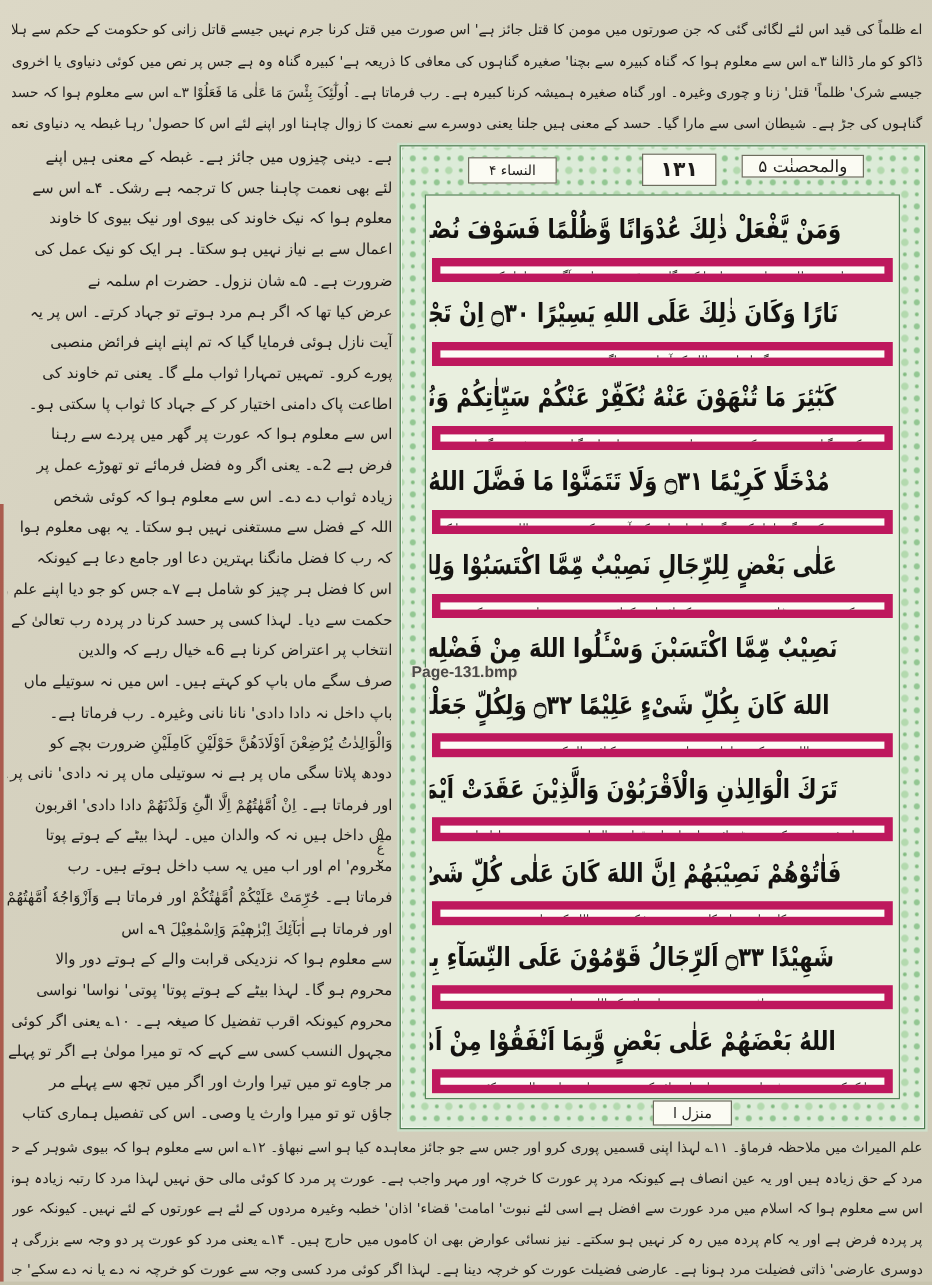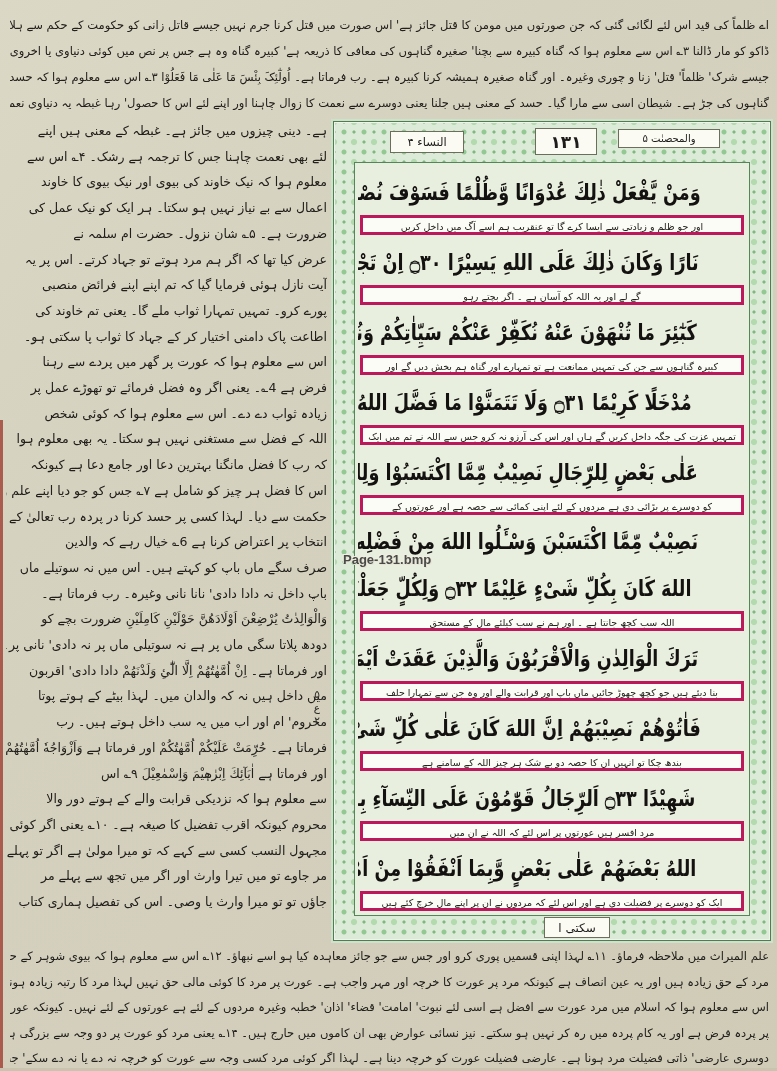--- a/index.html
+++ b/index.html
@@ -52,33 +52,33 @@
     position:absolute; top:40px; left:20px; right:20px; bottom:24px;
     border:1px solid #56855a; background:#e9efdf;
     padding:4px 3px 2px 3px; display:flex; flex-direction:column;
     justify-content:space-between; overflow:hidden;
   }
 
   
   .hdr-box { position:absolute; background:#fbfbf3; border:1px solid #6d6d5e;
     display:flex; align-items:center; justify-content:center;
     color:#1e1c1a; z-index:3; }
-  .hdr-section { top:7px; right:50px; width:102px; height:19px; font-size:10px; }
+  .hdr-section { top:7px; right:50px; width:102px; height:19px; font-size:14px; }
   .hdr-pageno  { top:6px; right:173px; width:62px; height:27px; font-size:17px; font-weight:bold; }
   .hdr-surah   { top:9px; left:56px; width:74px; height:22px; font-size:11.5px; }
 
   
   .ayah-row { flex:1 1 auto; display:flex; flex-direction:column;
     justify-content:flex-end; min-height:0; }
   .arabic-line { text-align:center; overflow:hidden; white-space:nowrap;
     font-weight:bold; font-size:22px; line-height:42px; color:#141210; }
   .arabic-scale { display:inline-block; transform:scaleX(0.8);
     transform-origin:center; white-space:nowrap; }
   .urdu-box { margin:1px 2px 2px 2px; height:20px; line-height:18px;
-    background:#fcfcf6; border:3px solid #be185d;
+    background:#fcfcf6; border:7px solid #be185d;
     font-size:9.5px; text-align:center; white-space:nowrap; overflow:hidden;
     color:#23201c; }
 
   
   .manzil-box { position:absolute; bottom:2px; right:160px; width:66px; height:21px;
     background:#fbfbf3; border:1px solid #6d6d5e; z-index:3;
     display:flex; align-items:center; justify-content:center; font-size:12px; }
 
   
   .margin-mark { position:absolute; top:688px; left:304px; width:26px;
@@ -110,37 +110,38 @@
       <div class="commentary-line">ہے۔ دینی چیزوں میں جائز ہے۔ غبطہ کے معنی ہیں اپنے</div>
       <div class="commentary-line">لئے بھی نعمت چاہنا جس کا ترجمہ ہے رشک۔ ۴؎ اس سے</div>
       <div class="commentary-line">معلوم ہوا کہ نیک خاوند کی بیوی اور نیک بیوی کا خاوند</div>
       <div class="commentary-line">اعمال سے بے نیاز نہیں ہو سکتا۔ ہر ایک کو نیک عمل کی</div>
       <div class="commentary-line">ضرورت ہے۔ ۵؎ شان نزول۔ حضرت ام سلمہ نے</div>
       <div class="commentary-line">عرض کیا تھا کہ اگر ہم مرد ہوتے تو جہاد کرتے۔ اس پر یہ</div>
       <div class="commentary-line">آیت نازل ہوئی فرمایا گیا کہ تم اپنے اپنے فرائض منصبی</div>
       <div class="commentary-line">پورے کرو۔ تمہیں تمہارا ثواب ملے گا۔ یعنی تم خاوند کی</div>
       <div class="commentary-line">اطاعت پاک دامنی اختیار کر کے جہاد کا ثواب پا سکتی ہو۔</div>
       <div class="commentary-line">اس سے معلوم ہوا کہ عورت پر گھر میں پردے سے رہنا</div>
-      <div class="commentary-line">فرض ہے 4؎۔ یعنی اگر وہ فضل فرمائے تو تھوڑے عمل پر</div>
+      <div class="commentary-line">فرض ہے 2؎۔ یعنی اگر وہ فضل فرمائے تو تھوڑے عمل پر</div>
       <div class="commentary-line">زیادہ ثواب دے دے۔ اس سے معلوم ہوا کہ کوئی شخص</div>
       <div class="commentary-line">اللہ کے فضل سے مستغنی نہیں ہو سکتا۔ یہ بھی معلوم ہوا</div>
       <div class="commentary-line">کہ رب کا فضل مانگنا بہترین دعا اور جامع دعا ہے کیونکہ</div>
       <div class="commentary-line">اس کا فضل ہر چیز کو شامل ہے ۷؎ جس کو جو دیا اپنے علم و</div>
       <div class="commentary-line">حکمت سے دیا۔ لہذا کسی پر حسد کرنا در پردہ رب تعالیٰ کے</div>
       <div class="commentary-line">انتخاب پر اعتراض کرنا ہے 6؎ خیال رہے کہ والدین</div>
       <div class="commentary-line">صرف سگے ماں باپ کو کہتے ہیں۔ اس میں نہ سوتیلے ماں</div>
       <div class="commentary-line">باپ داخل نہ دادا دادی' نانا نانی وغیرہ۔ رب فرماتا ہے۔</div>
       <div class="commentary-line">وَالْوَالِدٰتُ یُرْضِعْنَ اَوْلَادَهُنَّ حَوْلَیْنِ کَامِلَیْنِ ضرورت بچے کو</div>
       <div class="commentary-line">دودھ پلاتا سگی ماں پر ہے نہ سوتیلی ماں پر نہ دادی' نانی پر۔</div>
       <div class="commentary-line">اور فرماتا ہے۔ اِنْ اُمَّهٰتُهُمْ اِلَّا الّٰٓئِ وَلَدْنَهُمْ دادا دادی' اقربون</div>
       <div class="commentary-line">میں داخل ہیں نہ کہ والدان میں۔ لہذا بیٹے کے ہوتے پوتا</div>
       <div class="commentary-line">محروم' ام اور اب میں یہ سب داخل ہوتے ہیں۔ رب</div>
       <div class="commentary-line">فرماتا ہے۔ حُرِّمَتْ عَلَیْکُمْ اُمَّهٰتُکُمْ اور فرماتا ہے وَاَزْوَاجُهٗ اُمَّهٰتُهُمْ</div>
       <div class="commentary-line">اور فرماتا ہے اٰبَآئِكَ اِبْرٰهٖیْمَ وَاِسْمٰعِیْلَ ۹؎ اس</div>
       <div class="commentary-line">سے معلوم ہوا کہ نزدیکی قرابت والے کے ہوتے دور والا</div>
+      <div class="commentary-line">محروم ہو گا۔ لہذا بیٹے کے ہوتے پوتا' پوتی' نواسا' نواسی</div>
       <div class="commentary-line">محروم کیونکہ اقرب تفضیل کا صیغہ ہے۔ ۱۰؎ یعنی اگر کوئی</div>
       <div class="commentary-line">مجہول النسب کسی سے کہے کہ تو میرا مولیٰ ہے اگر تو پہلے</div>
       <div class="commentary-line">مر جاوے تو میں تیرا وارث اور اگر میں تجھ سے پہلے مر</div>
       <div class="commentary-line">جاؤں تو تو میرا وارث یا وصی۔ اس کی تفصیل ہماری کتاب</div>
     </div>
 
   <div class="margin-mark">
     <span>۵</span>
     <span>ع</span>
     <span>۲</span>
@@ -190,21 +191,21 @@
         <div class="ayah-row">
           <div class="arabic-line"><span class="arabic-scale">شَهِيْدًا ۝۳۳ اَلرِّجَالُ قَوّٰمُوْنَ عَلَى النِّسَآءِ بِمَا فَضَّلَ</span></div>
           <div class="urdu-box">مرد افسر ہیں عورتوں پر اس لئے کہ اللہ نے ان میں</div>
         </div>
         <div class="ayah-row">
           <div class="arabic-line"><span class="arabic-scale">اللهُ بَعْضَهُمْ عَلٰى بَعْضٍ وَّبِمَا اَنْفَقُوْا مِنْ اَمْوَالِهِمْ</span></div>
           <div class="urdu-box">ایک کو دوسرے پر فضیلت دی ہے اور اس لئے کہ مردوں نے ان پر اپنے مال خرچ کئے ہیں</div>
         </div>
       </div>
 
-    <div class="manzil-box">سکتی ا</div>
+    <div class="manzil-box">منزل ا</div>
   </div>
 
   <div class="page-label">Page-131.bmp</div>
 
   <div class="bottom-block" id="bottom-block">
       <div class="commentary-line">علم المیراث میں ملاحظہ فرماؤ۔ ۱۱؎ لہذا اپنی قسمیں پوری کرو اور جس سے جو جائز معاہدہ کیا ہو اسے نبھاؤ۔ ۱۲؎ اس سے معلوم ہوا کہ بیوی شوہر کے حقوق برابر نہیں۔</div>
       <div class="commentary-line">مرد کے حق زیادہ ہیں اور یہ عین انصاف ہے کیونکہ مرد پر عورت کا خرچہ اور مہر واجب ہے۔ عورت پر مرد کا کوئی مالی حق نہیں لہذا مرد کا رتبہ زیادہ ہونا چاہیے۔ ۱۳؎</div>
       <div class="commentary-line">اس سے معلوم ہوا کہ اسلام میں مرد عورت سے افضل ہے اسی لئے نبوت' امامت' قضاء' اذان' خطبہ وغیرہ مردوں کے لئے ہے عورتوں کے لئے نہیں۔ کیونکہ عورت</div>
       <div class="commentary-line">پر پردہ فرض ہے اور یہ کام پردہ میں رہ کر نہیں ہو سکتے۔ نیز نسائی عوارض بھی ان کاموں میں حارج ہیں۔ ۱۴؎ یعنی مرد کو عورت پر دو وجہ سے بزرگی ہے۔ ایک ذاتی،</div>
       <div class="commentary-line">دوسری عارضی' ذاتی فضیلت مرد ہونا ہے۔ عارضی فضیلت عورت کو خرچہ دینا ہے۔ لہذا اگر کوئی مرد کسی وجہ سے عورت کو خرچہ نہ دے یا نہ دے سکے' جب بھی</div>

